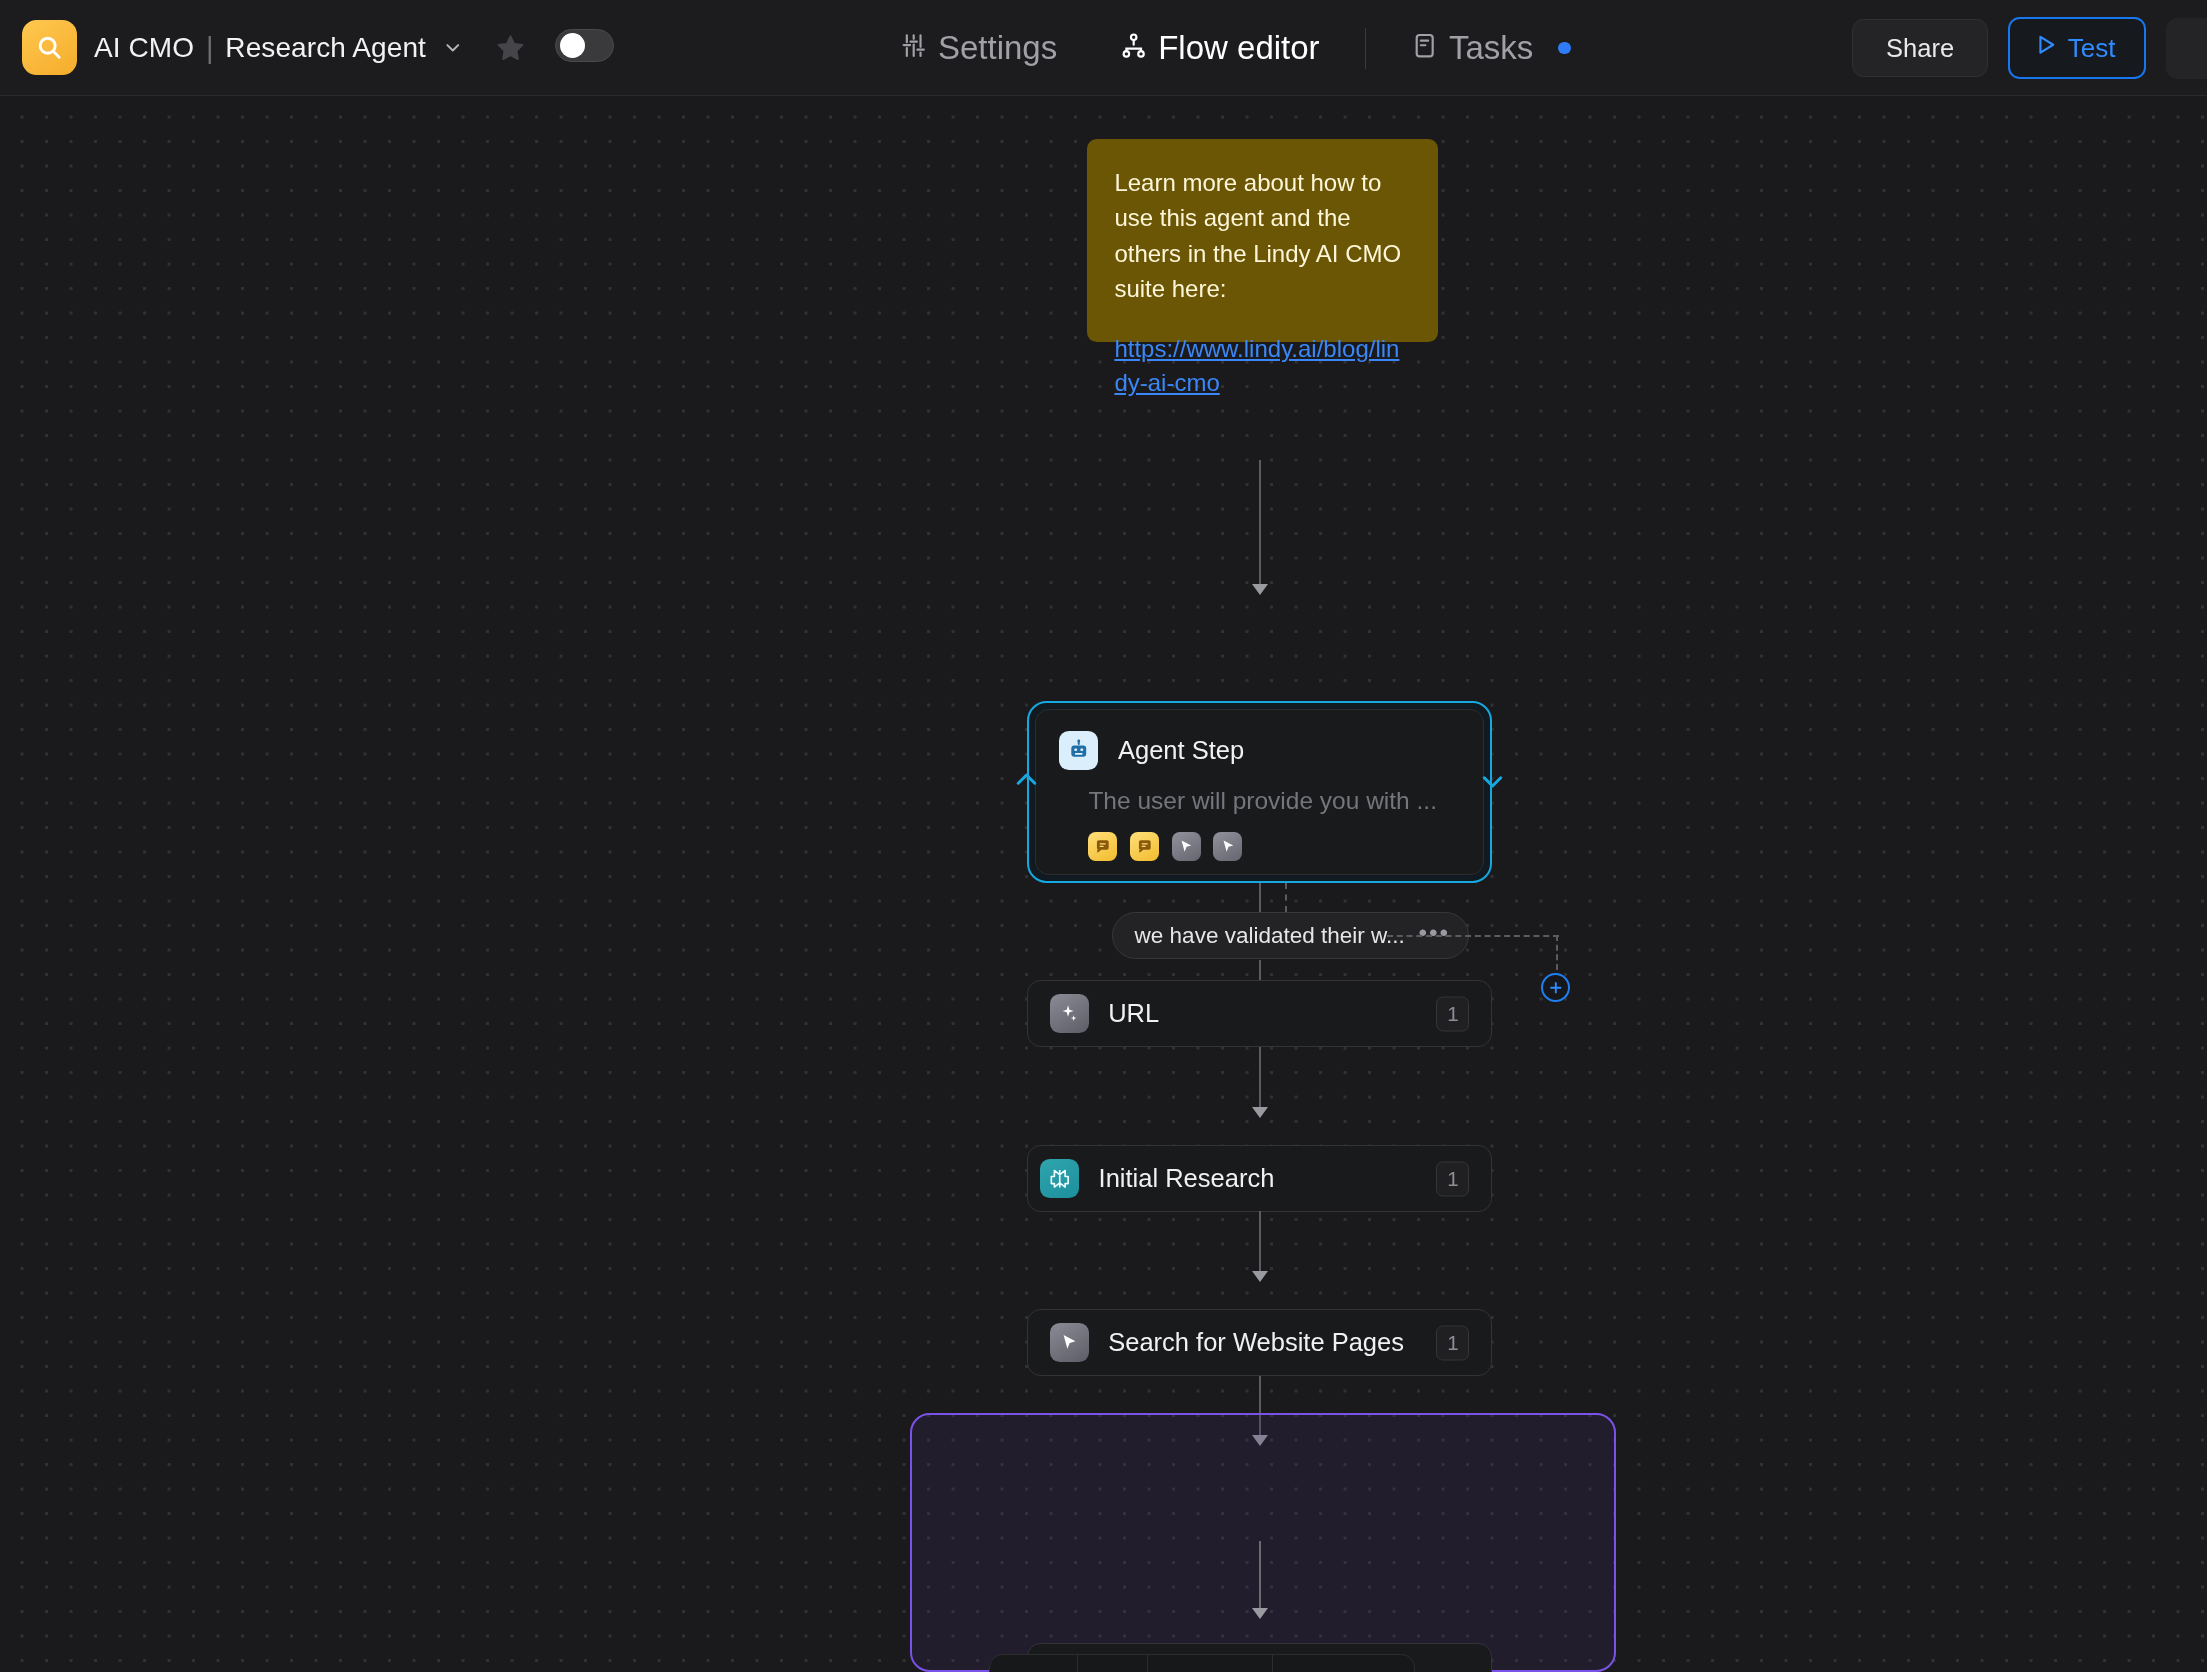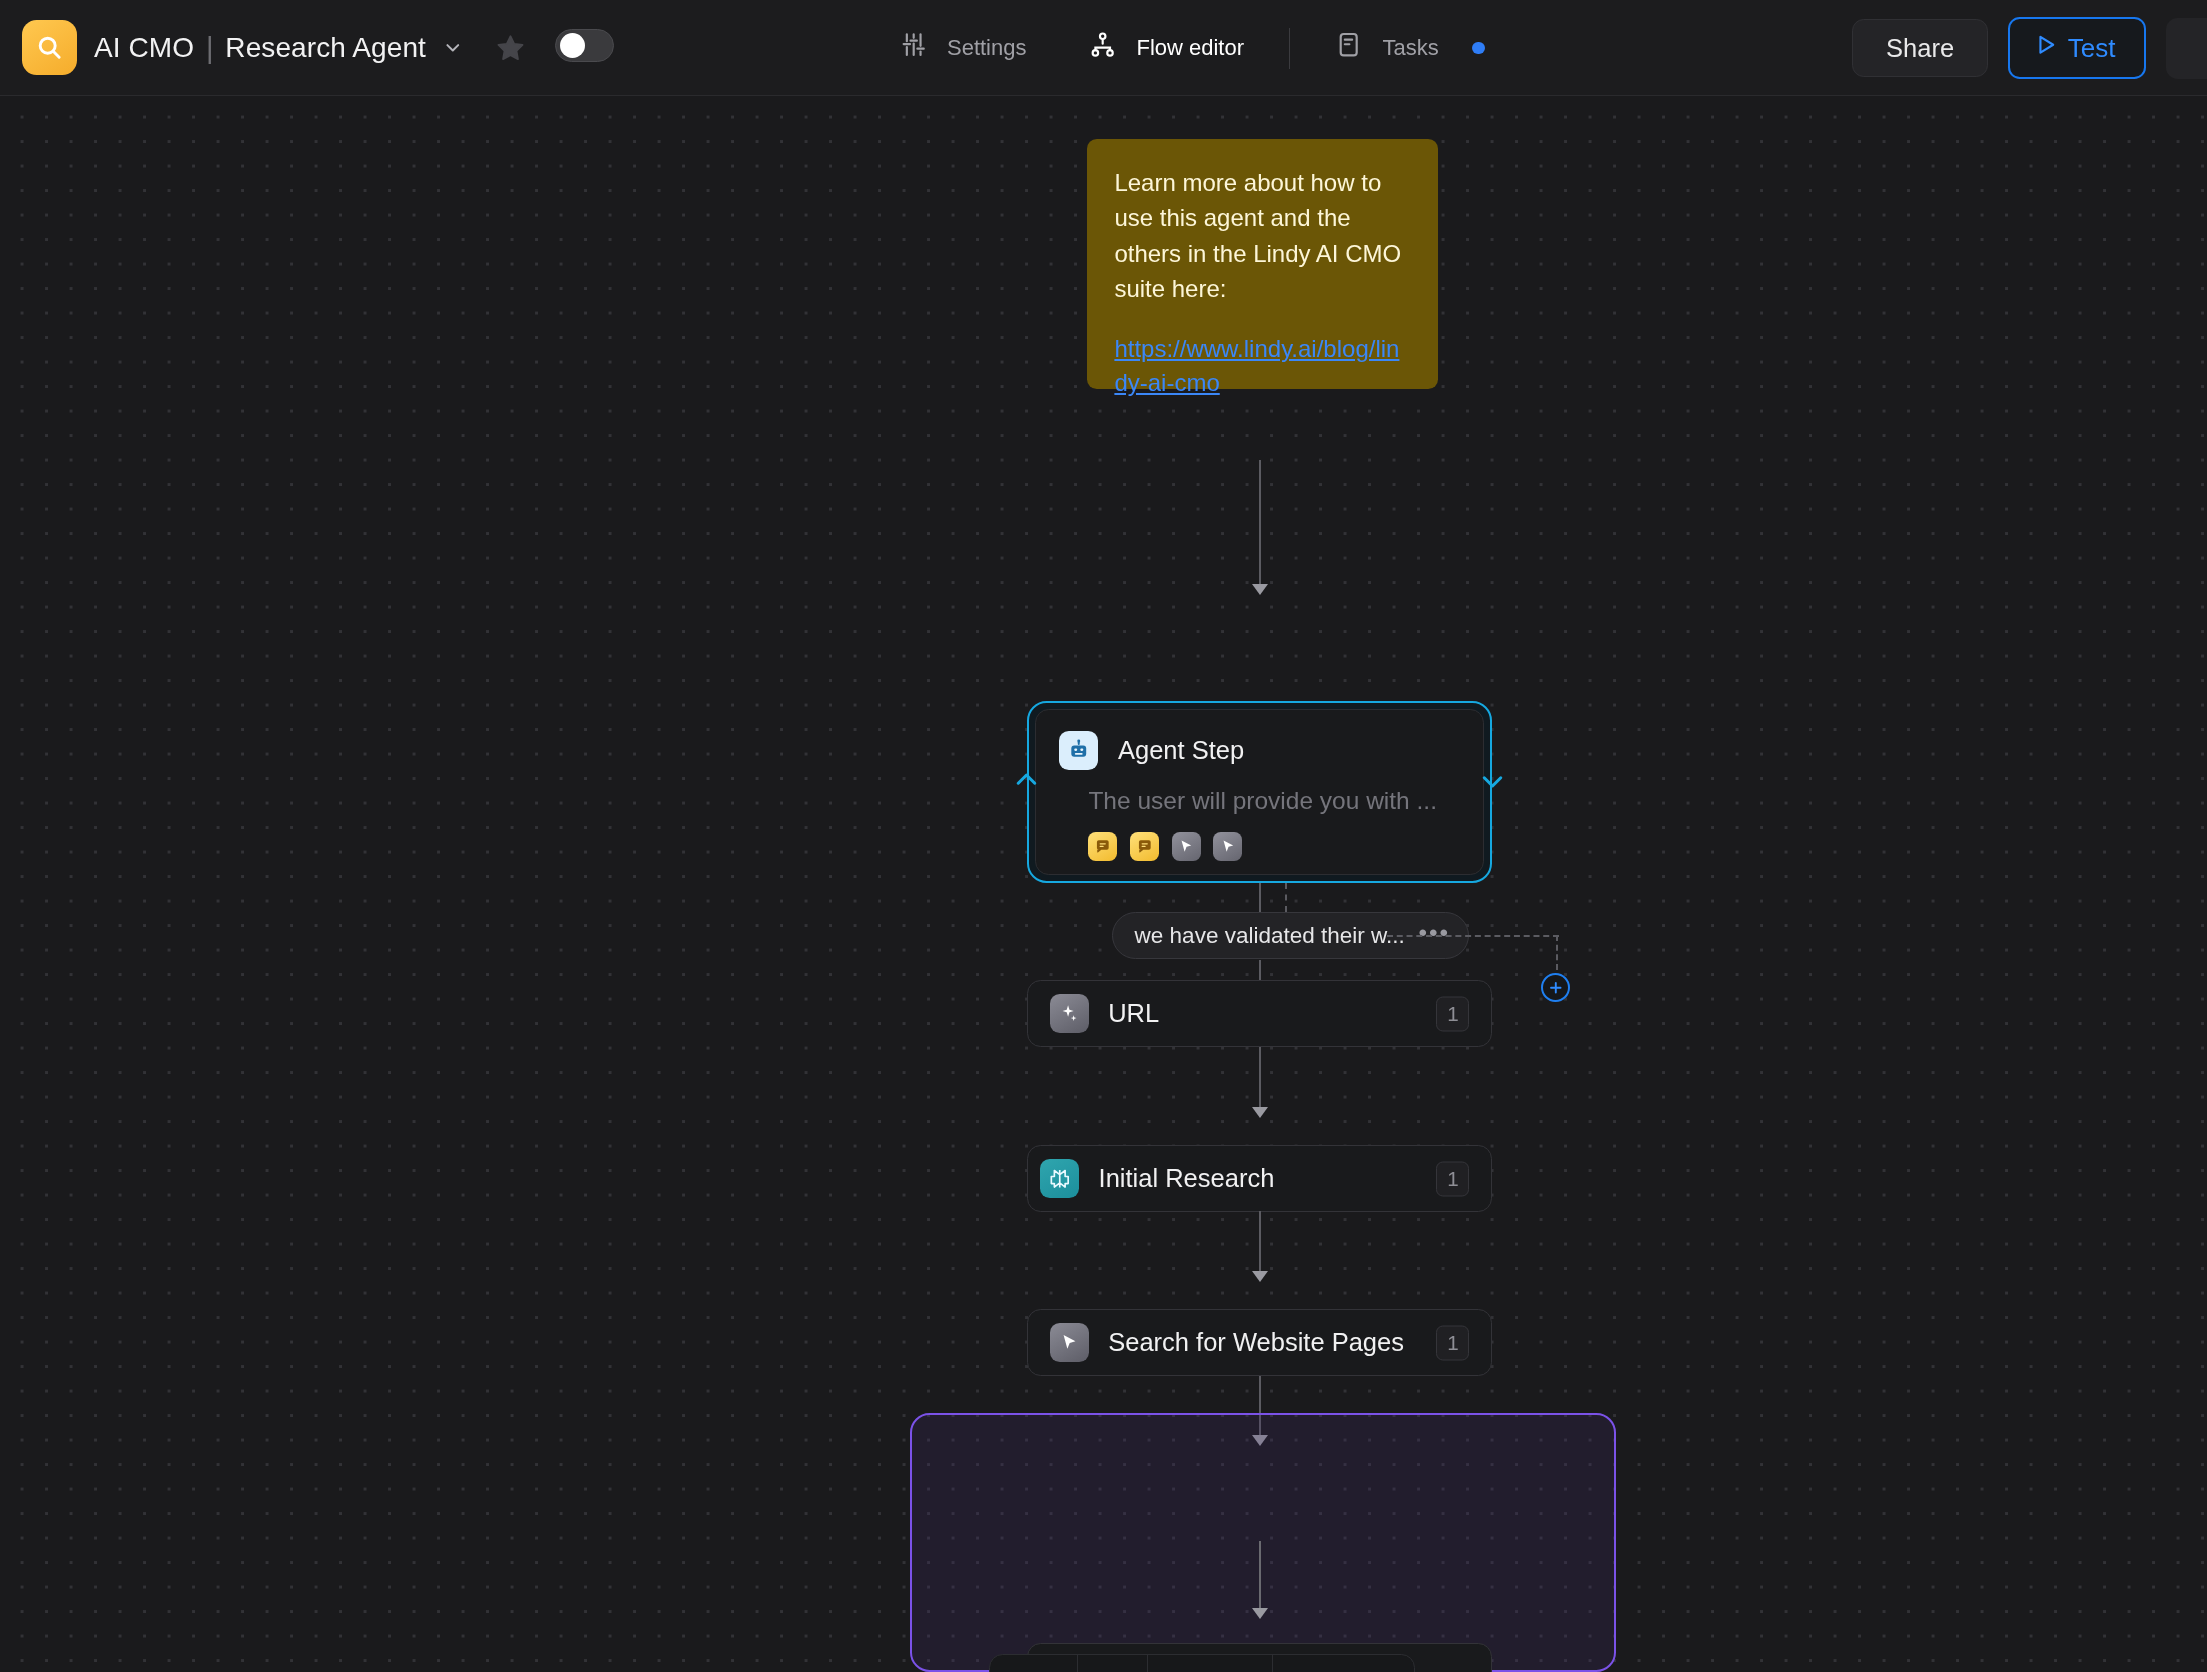--- a/index.html
+++ b/index.html
@@ -44,23 +44,23 @@
   #enable-toggle .knob {
     width: 25.5px; height: 25.5px; border-radius: 50%;
     background: #fff; margin-left: 3.9px;
   }
 
   #center-nav {
     position: absolute; left: 882px; top: 0; height: 96px;
     display: flex; align-items: center; gap: 0;
   }
   .navitem {
-    display: flex; align-items: center; gap: 20px;
+    display: flex; align-items: center; gap: 11px;
     padding: 9.8px 17.6px; border-radius: 9.8px;
-    font-size: 22px; cursor: pointer;
+    font-size: 33px; cursor: pointer;
   }
   .navitem.dim { color: #a0a0a6; }
   .navitem.active { color: #ffffff; }
   .nav-divider { width:1px; height:41px; background:#3b3b3f; margin: 0 27.4px; }
   .blue-dot { width:12.7px; height:12.7px; border-radius:50%; background:#2f7df6; margin-left:13.7px; }
 
   #right-actions {
     position: absolute; right: 0; top: 0; height: 96px;
     display: flex; align-items: center; gap: 19.6px; padding-right: 9.8px;
   }
@@ -87,21 +87,21 @@
     background-color: #1a1a1c;
     background-image: radial-gradient(#323236 1.4px, transparent 1.4px);
     background-size: 24.5px 24.5px;
     background-position: 9.8px 8.8px;
     overflow: hidden;
   }
 
   
   #note-card {
     position: absolute; left: 1087px; top: 43px;
-    width: 351px; height: 250px;
+    width: 351px; height: 203px;
     background: #6b5606; border-radius: 9.8px;
     padding: 25.5px 27.4px;
     color: #fdf6d8; font-size: 24px; line-height: 1.48;
   }
   #note-link {
     display: block; margin-top: 25.5px;
     color: #3b87f7; text-decoration: underline;
     word-break: break-all; line-height: 1.42;
   }
 

